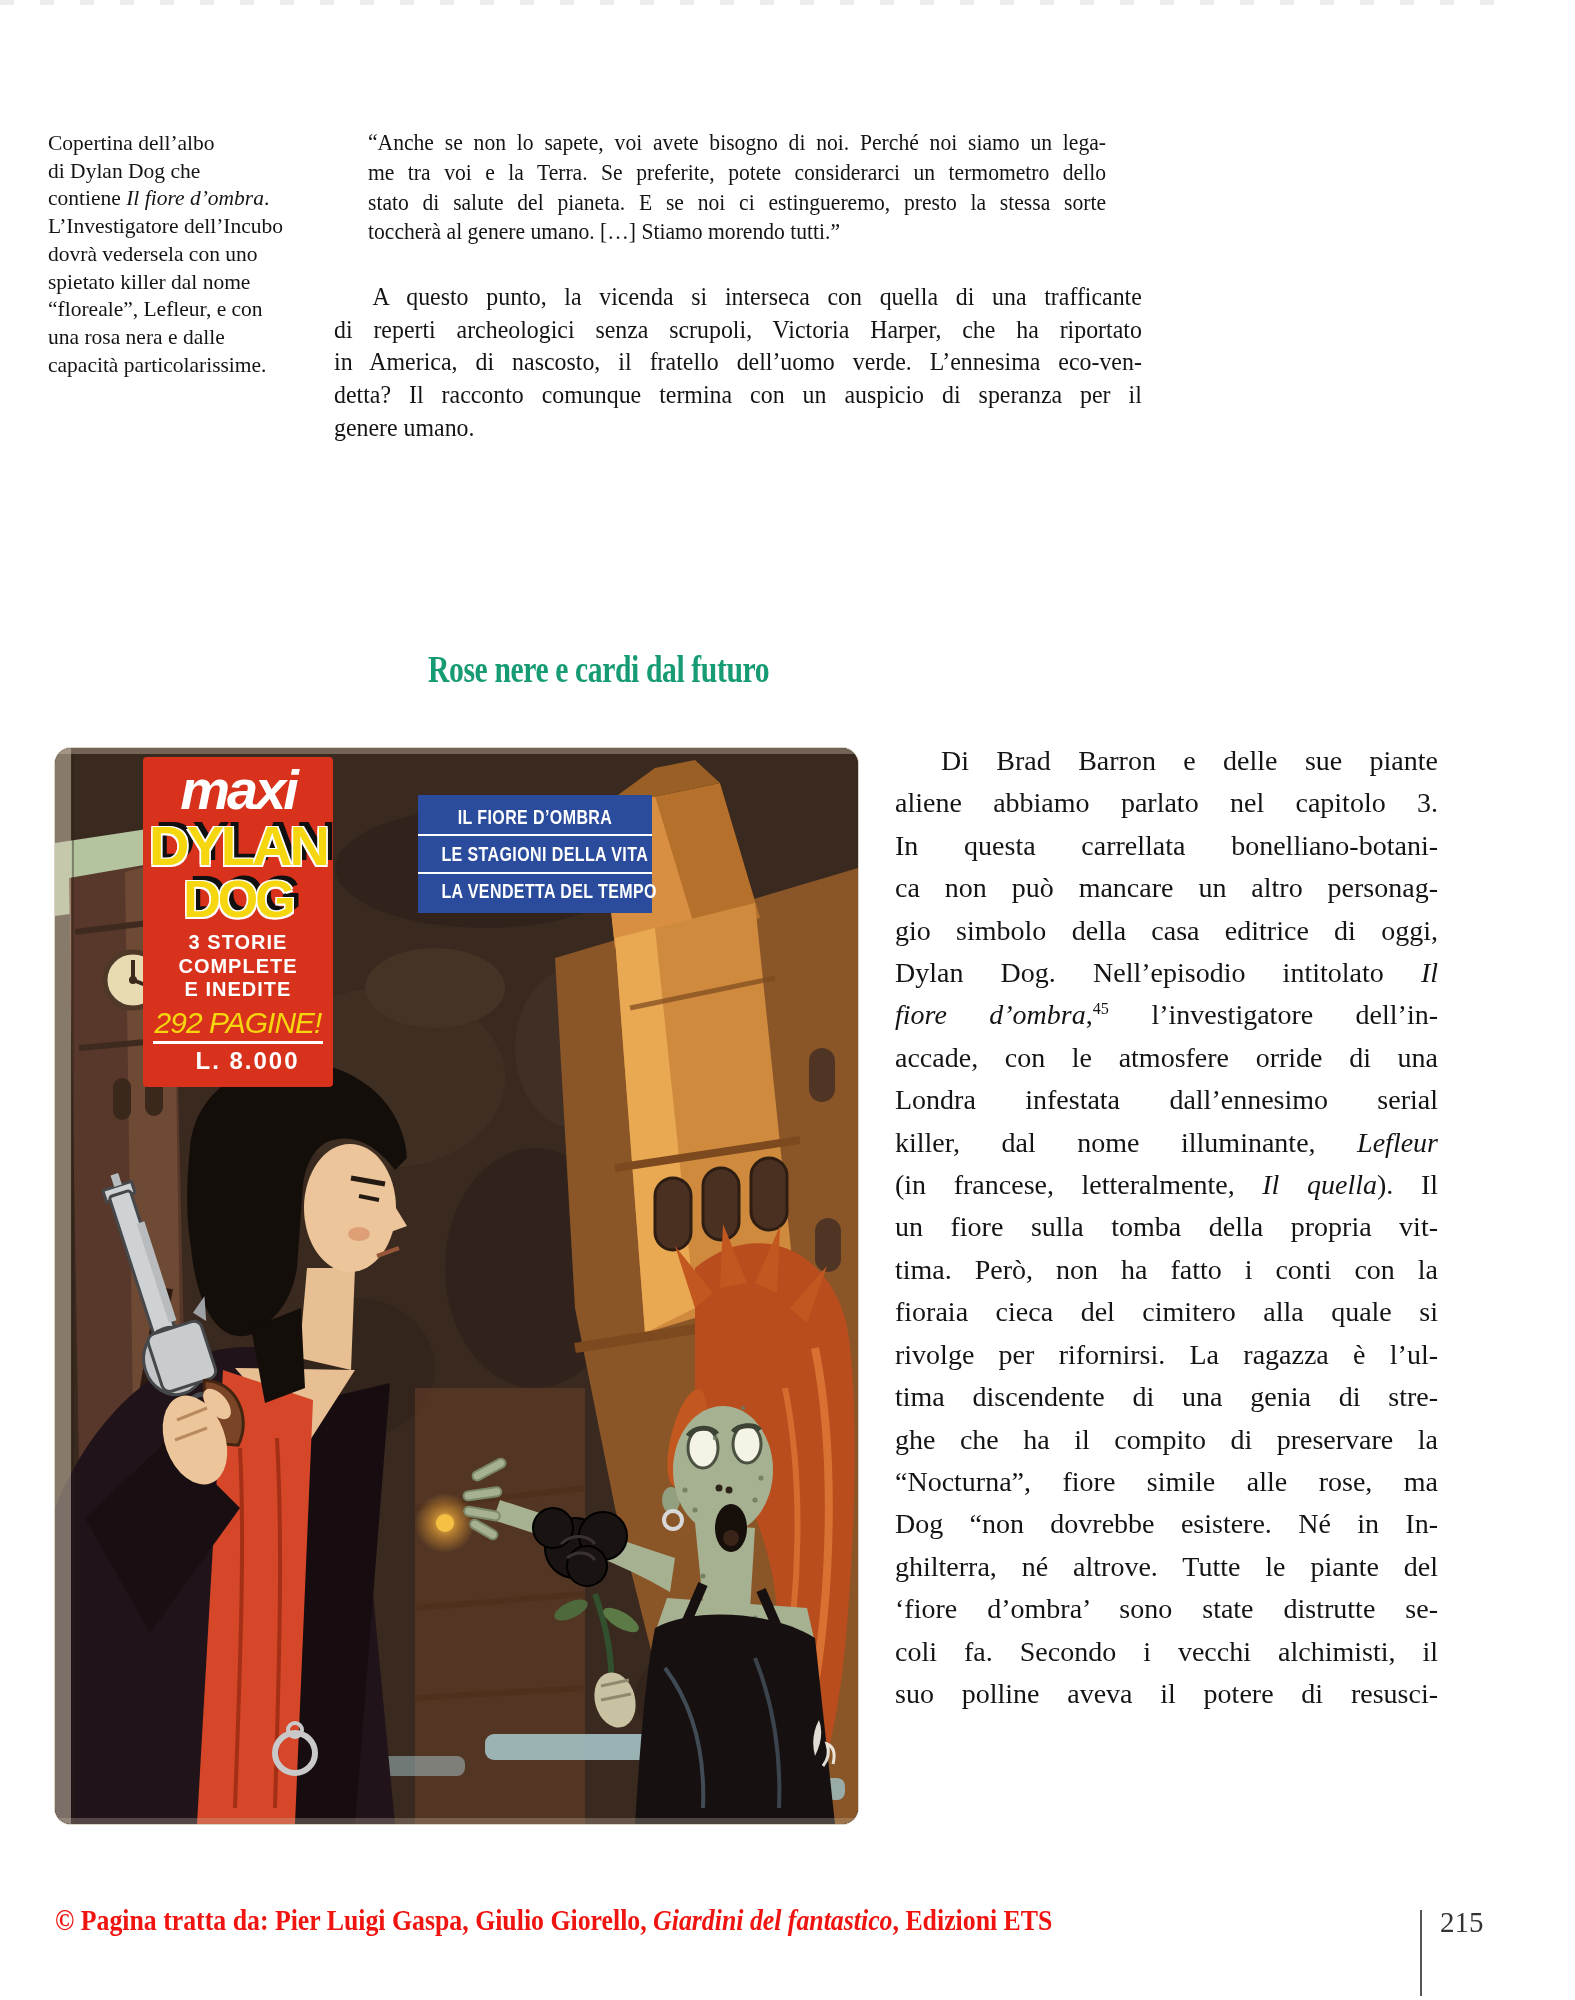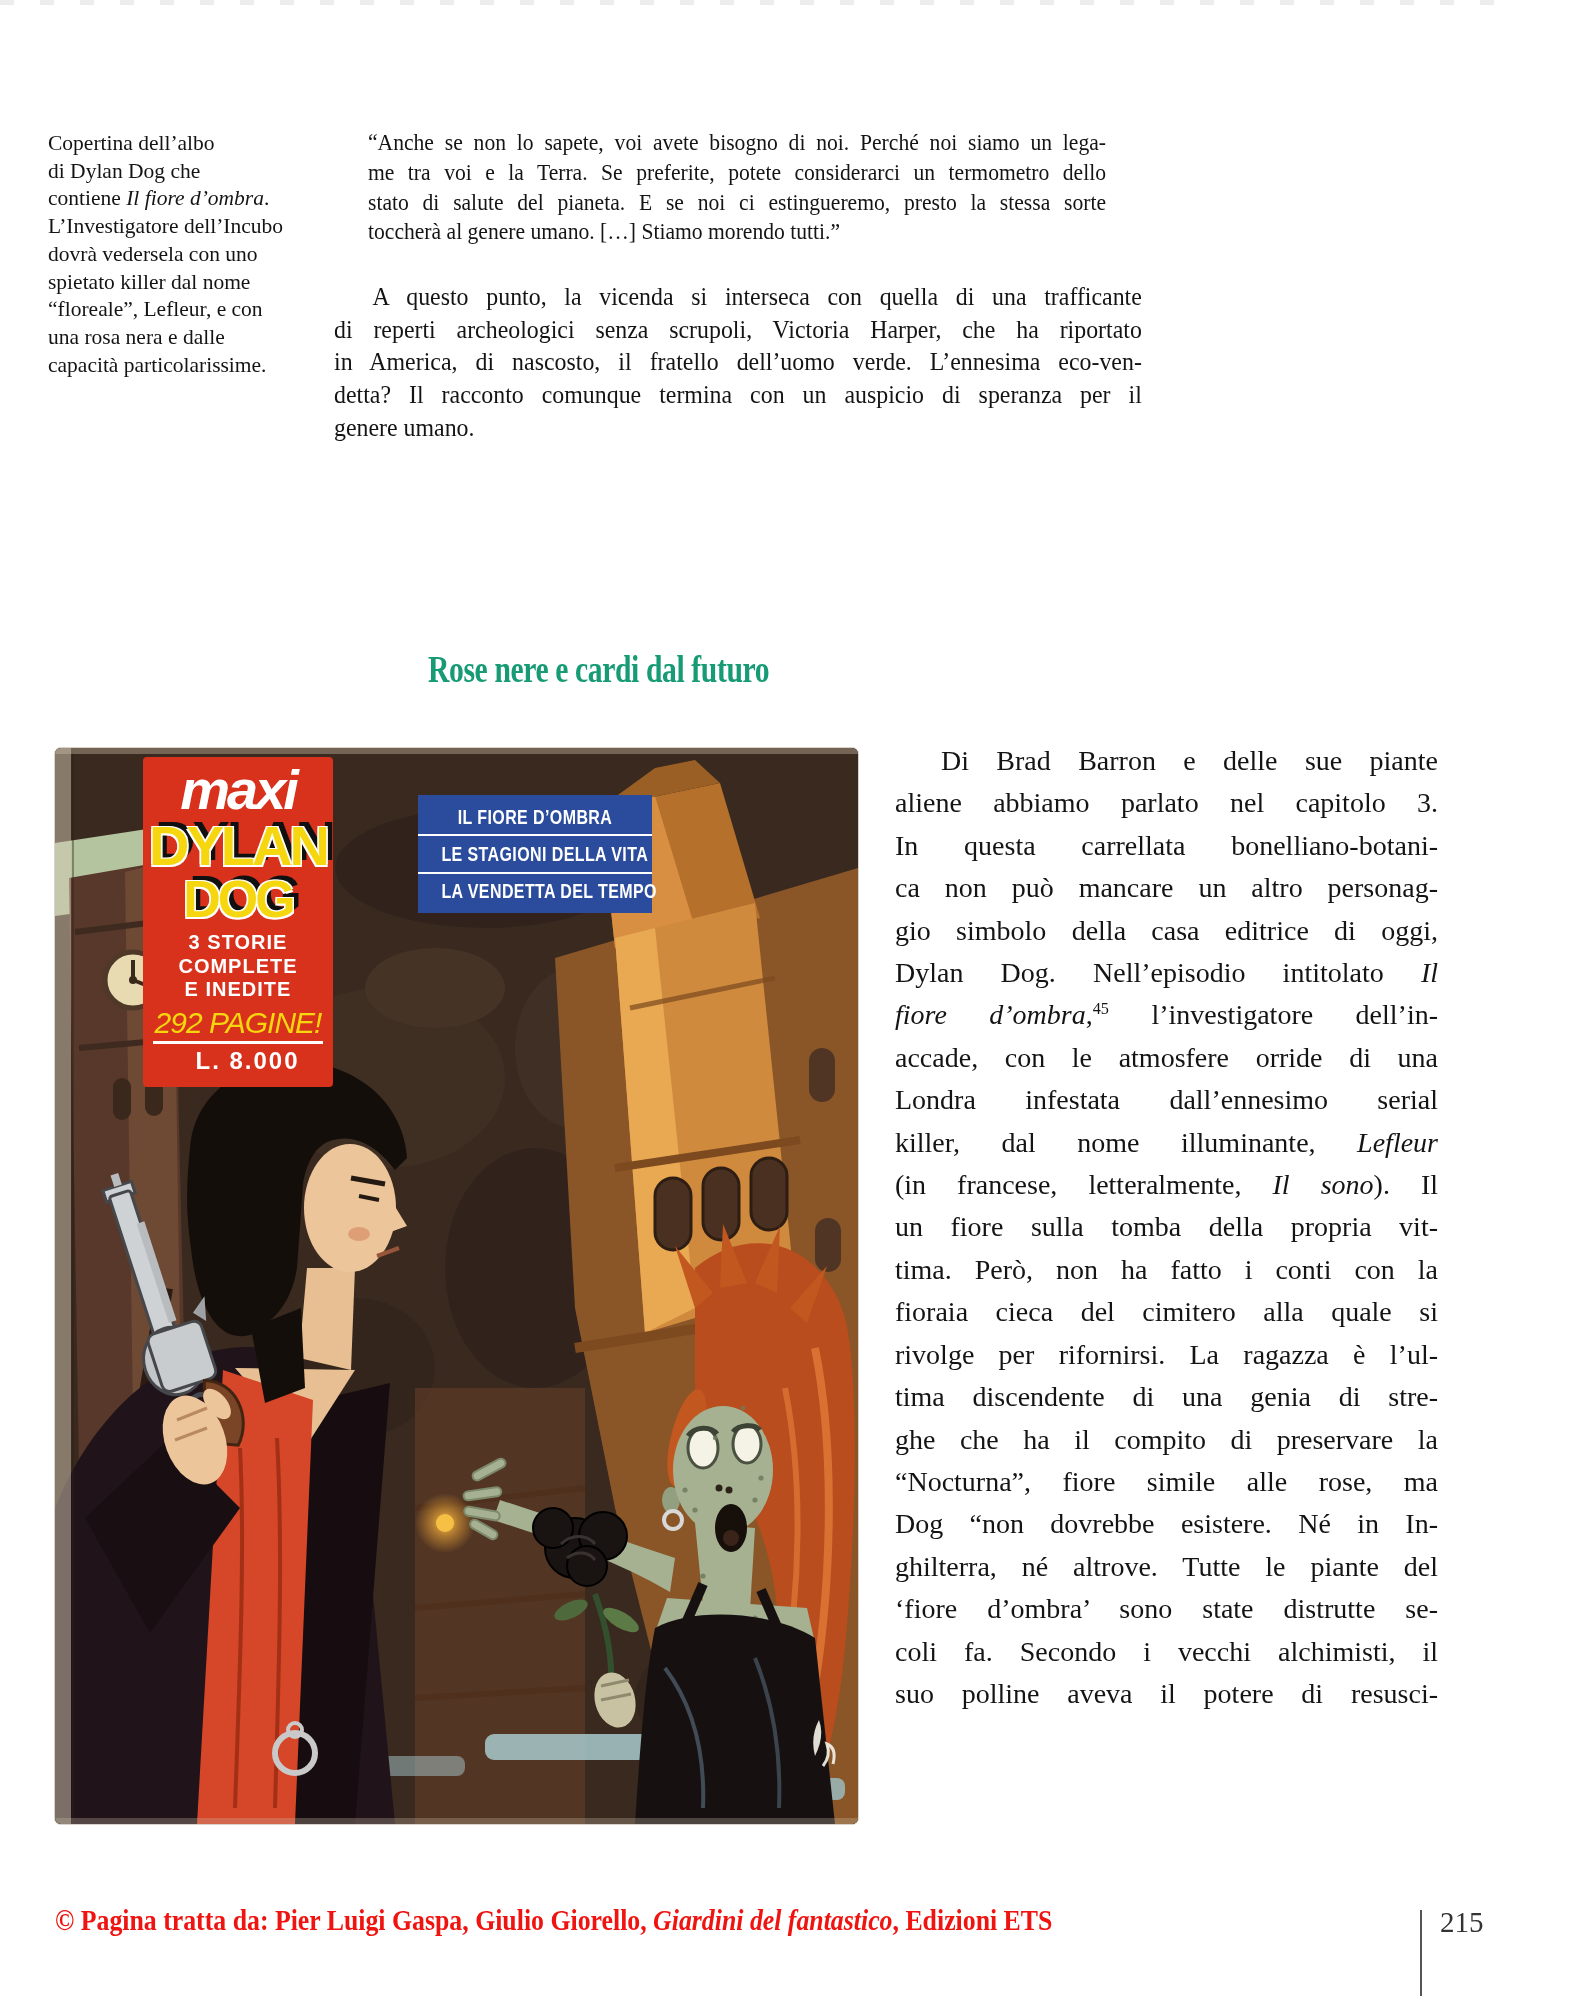--- a/index.html
+++ b/index.html
@@ -25,21 +25,21 @@
   .rightcol{left:895px;top:740px;width:543px;font-size:28px;line-height:42.4px;}
 
   .footer{left:55px;top:1903px;font-size:30px;font-weight:bold;white-space:nowrap;
           transform:scaleX(.86);transform-origin:0 0;}
   .pagerule{left:1420px;top:1910px;width:2px;height:86px;background:#555;}
   .pagenum{left:1440px;top:1906px;font-size:29px;color:#333;}
   .scan-edge{left:0;top:0;width:1575px;height:5px;opacity:.18;
      background:repeating-linear-gradient(90deg,#999 0 14px,#fff 14px 40px);}
 
   
-  .cover{left:55px;top:748px;width:803px;height:1076px;border-radius:6px;overflow:hidden;
+  .cover{left:55px;top:748px;width:803px;height:1076px;border-radius:16px;overflow:hidden;
          background:#39291f;box-shadow:0 0 0 1px #d9d2c6;}
   .cover svg{position:absolute;left:0;top:0;}
 
   .banner{position:absolute;left:88px;top:9px;width:190px;height:330px;background:#d8311c;
           border-radius:4px;text-align:center;font-family:"Liberation Sans",sans-serif;
           color:#fff;}
   .banner .maxi{font-size:56px;line-height:58px;font-style:italic;font-weight:800;
                 letter-spacing:-3px;margin-top:4px;}
   .banner .logo{font-weight:900;color:#f6d60e;letter-spacing:-3px;
      text-shadow:-1.5px -1.5px 0 #fff,1.5px -1.5px 0 #fff,-1.5px 1.5px 0 #fff,1.5px 1.5px 0 #fff,6px -5px 0 #101010;}
@@ -305,21 +305,21 @@
       <div class="tl"><span class="ind" style="width: 46px;"></span><span>Di Brad Barron e delle sue piante</span></div>
       <div class="tl"><span>aliene abbiamo parlato nel capitolo 3.</span></div>
       <div class="tl"><span>In questa carrellata bonelliano-botani-</span></div>
       <div class="tl"><span>ca non può mancare un altro personag-</span></div>
       <div class="tl"><span>gio simbolo della casa editrice di oggi,</span></div>
       <div class="tl"><span>Dylan Dog. Nell’episodio intitolato </span><span class="it">Il</span></div>
       <div class="tl"><span class="it">fiore d’ombra</span><span>,</span><sup>45</sup><span> l’investigatore dell’in-</span></div>
       <div class="tl"><span>accade, con le atmosfere orride di una</span></div>
       <div class="tl"><span>Londra infestata dall’ennesimo serial</span></div>
       <div class="tl"><span>killer, dal nome illuminante, </span><span class="it">Lefleur</span></div>
-      <div class="tl"><span>(in francese, letteralmente, </span><span class="it">Il sono</span><span>). Il</span></div>
+      <div class="tl"><span>(in francese, letteralmente, </span><span class="it">Il quella</span><span>). Il</span></div>
       <div class="tl"><span>un fiore sulla tomba della propria vit-</span></div>
       <div class="tl"><span>tima. Però, non ha fatto i conti con la</span></div>
       <div class="tl"><span>fioraia cieca del cimitero alla quale si</span></div>
       <div class="tl"><span>rivolge per rifornirsi. La ragazza è l’ul-</span></div>
       <div class="tl"><span>tima discendente di una genia di stre-</span></div>
       <div class="tl"><span>ghe che ha il compito di preservare la</span></div>
       <div class="tl"><span>“Nocturna”, fiore simile alle rose, ma</span></div>
       <div class="tl"><span>Dog “non dovrebbe esistere. Né in In-</span></div>
       <div class="tl"><span>ghilterra, né altrove. Tutte le piante del</span></div>
       <div class="tl"><span>‘fiore d’ombra’ sono state distrutte se-</span></div>

